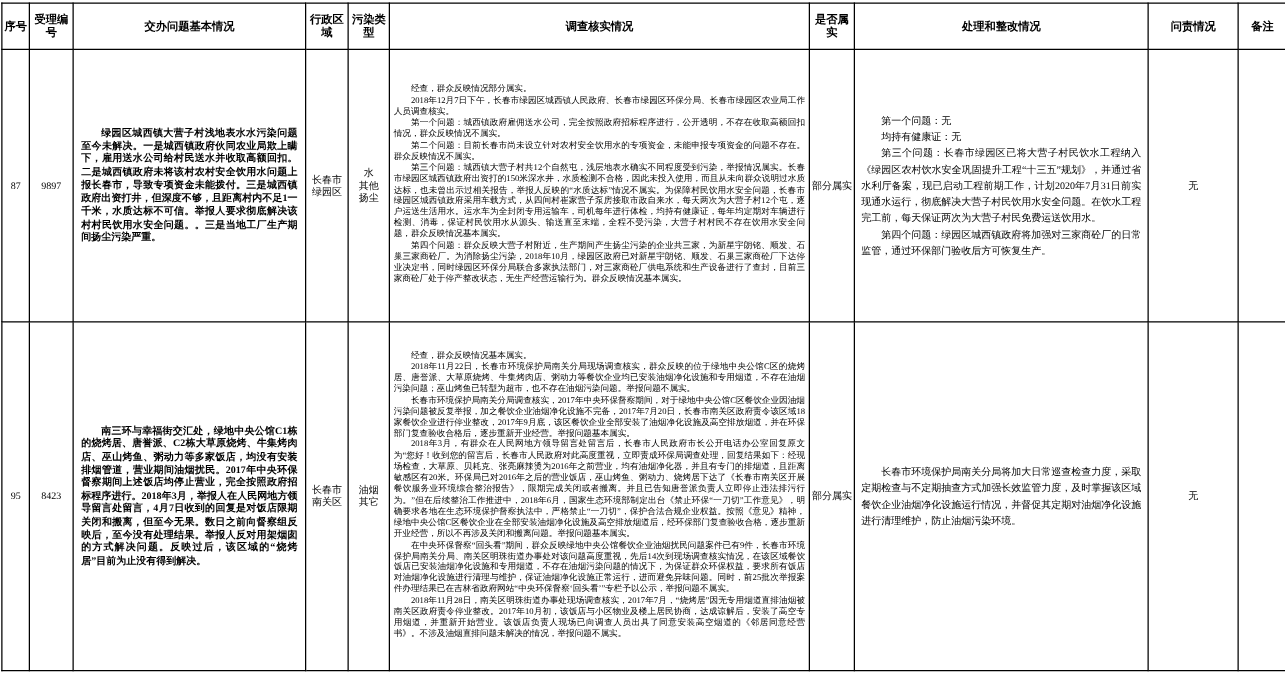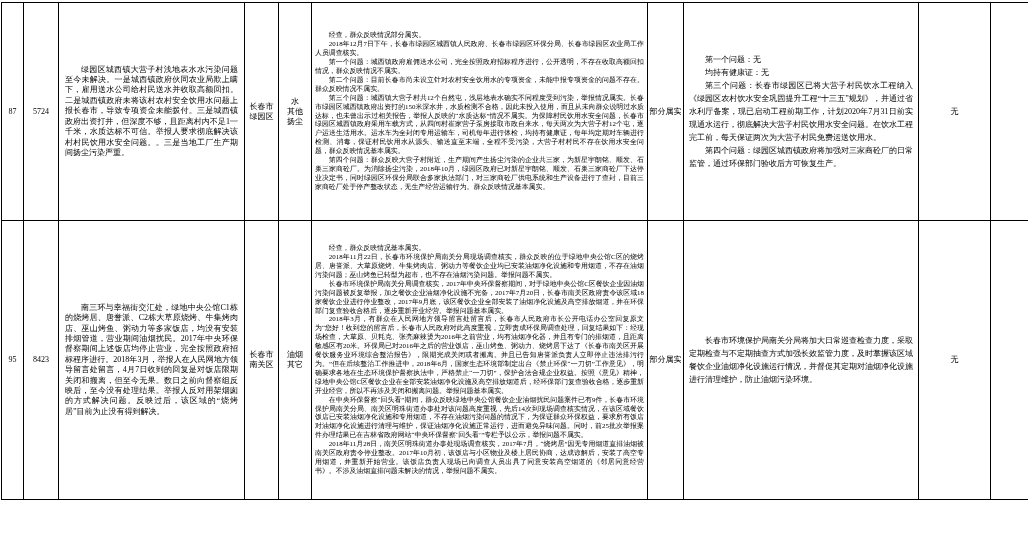--- a/index.html
+++ b/index.html
@@ -29,21 +29,21 @@
   }
   th{
     font-size:9px;line-height:11px;font-weight:bold;
     text-align:center;height:34px;padding:1px;
   }
   td{font-size:8px;}
   .center{text-align:center;line-height:10px;}
   .cell-pad{padding:2px 6px;}
   .problem-cell .para{
     margin:0;text-indent:2em;text-align:justify;
-    font-size:8px;line-height:10.4px;
+    font-size:8px;line-height:10.4px;font-weight:bold;
   }
   .invest-cell{padding:2px 3px;vertical-align:middle;}
   .invest-cell .para{
     margin:0;text-indent:2em;text-align:justify;
     font-size:6.9px;line-height:8.9px;
   }
   .handle-cell{padding:2px 5px;font-family:Liberation Serif, serif;}
   .handle-cell .para{
     margin:0;text-indent:2em;text-align:justify;
     font-size:8px;line-height:13px;
@@ -63,24 +63,36 @@
       <col class="c-region">
       <col class="c-type">
     <col class="c-invest">
       <col class="c-true">
       <col class="c-handle">
       <col class="c-account">
       <col class="c-remark">
   </colgroup>
 
   <tbody>
+      <tr>
+    <th>序号</th>
+    <th>受理编号</th>
+    <th>交办问题基本情况</th>
+    <th>行政区域</th>
+    <th>污染类型</th>
+    <th>调查核实情况</th>
+    <th>是否属实</th>
+    <th>处理和整改情况</th>
+    <th>问责情况</th>
+    <th>备注</th>
+  </tr>
 
   <tr class="r58">
     <td class="center">87</td>
-    <td class="center">5724</td>
+    <td class="center">9897</td>
     <td class="cell-pad problem-cell">
       <p class="para">绿园区城西镇大营子村浅地表水水污染问题至今未解决。一是城西镇政府伙同农业局欺上瞒下，雇用送水公司给村民送水并收取高额回扣。二是城西镇政府未将该村农村安全饮用水问题上报长春市，导致专项资金未能拨付。三是城西镇政府出资打井，但深度不够，且距离村内不足1一千米，水质达标不可信。举报人要求彻底解决该村村民饮用水安全问题。。三是当地工厂生产期间扬尘污染严重。</p>
     </td>
     <td class="center stack">
       <div>长春市</div>
       <div>绿园区</div>
     </td>
     <td class="center stack">
       <div>水</div>
       <div>其他</div>

